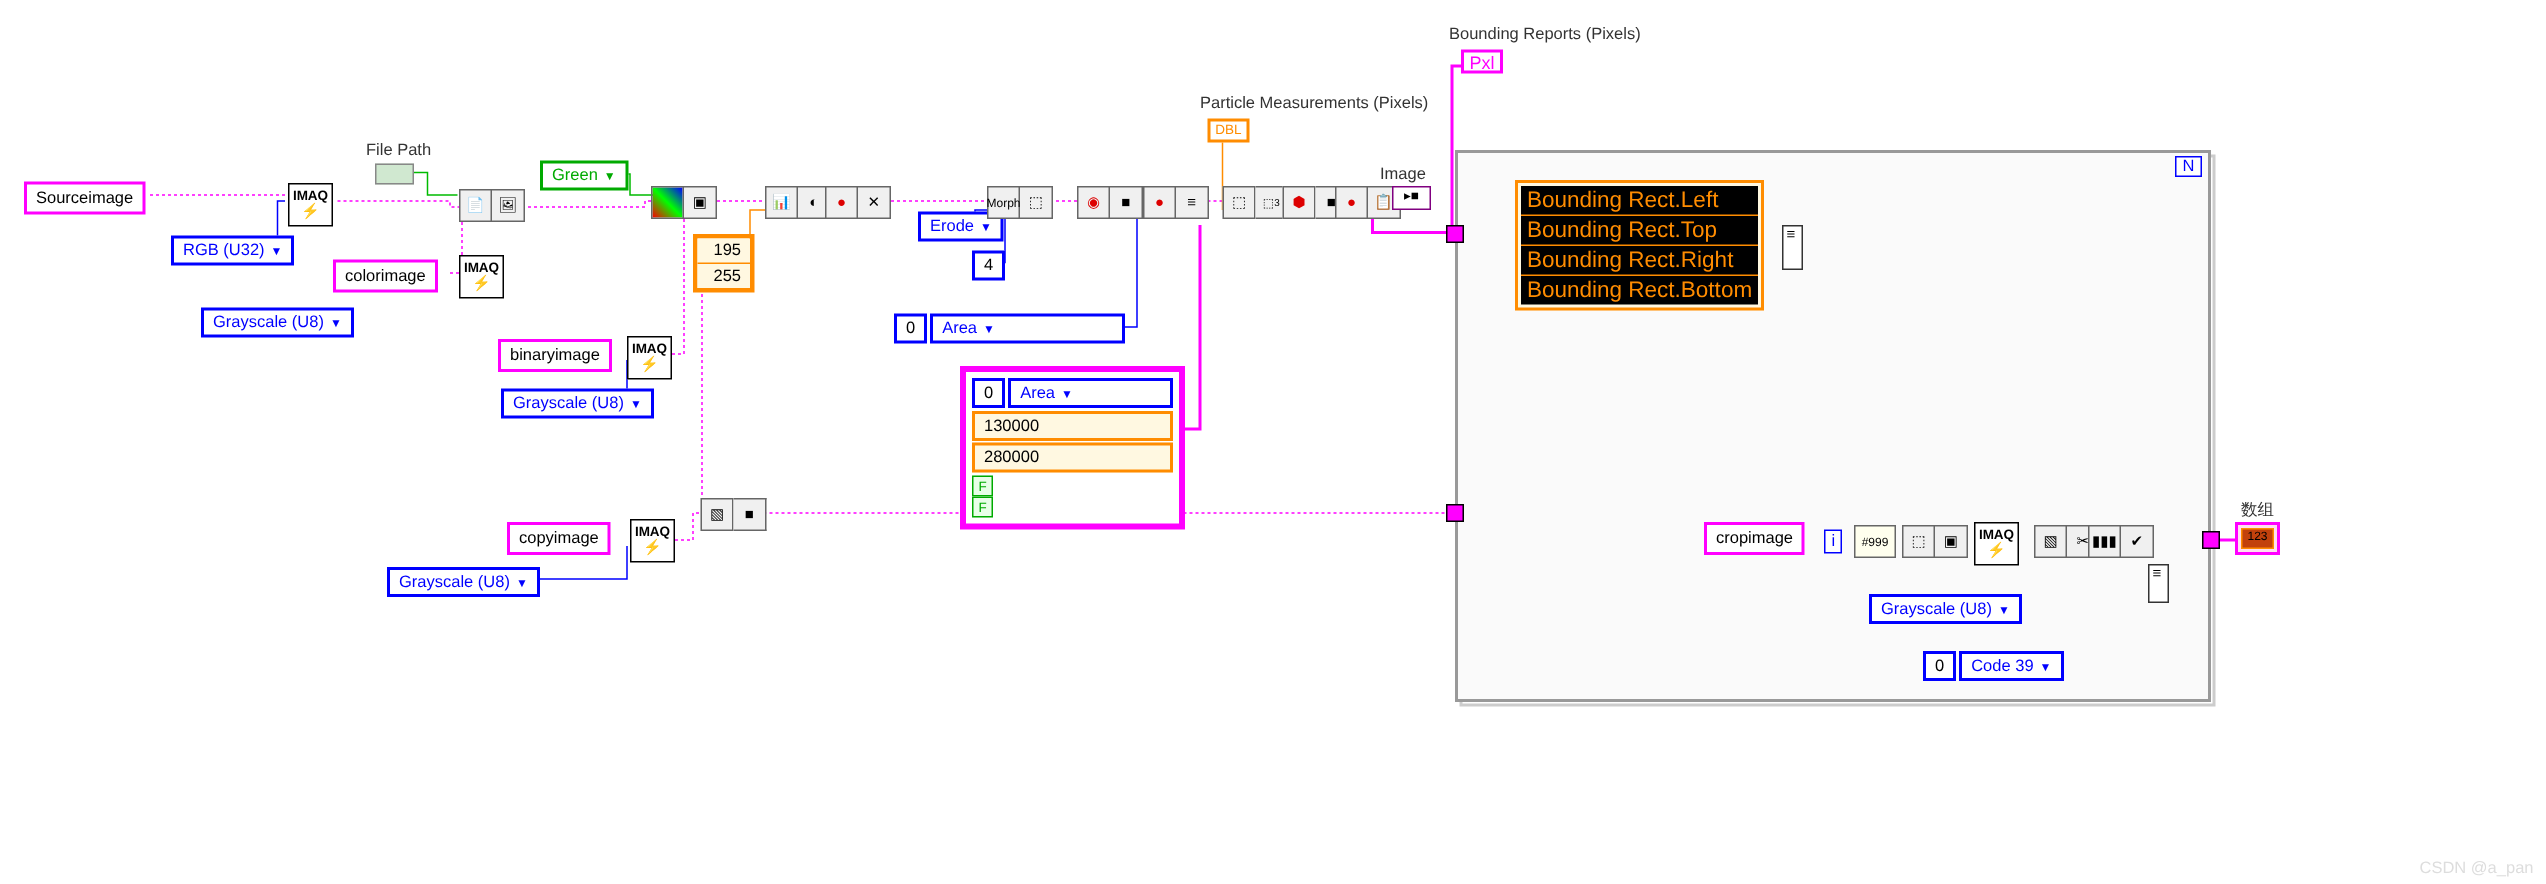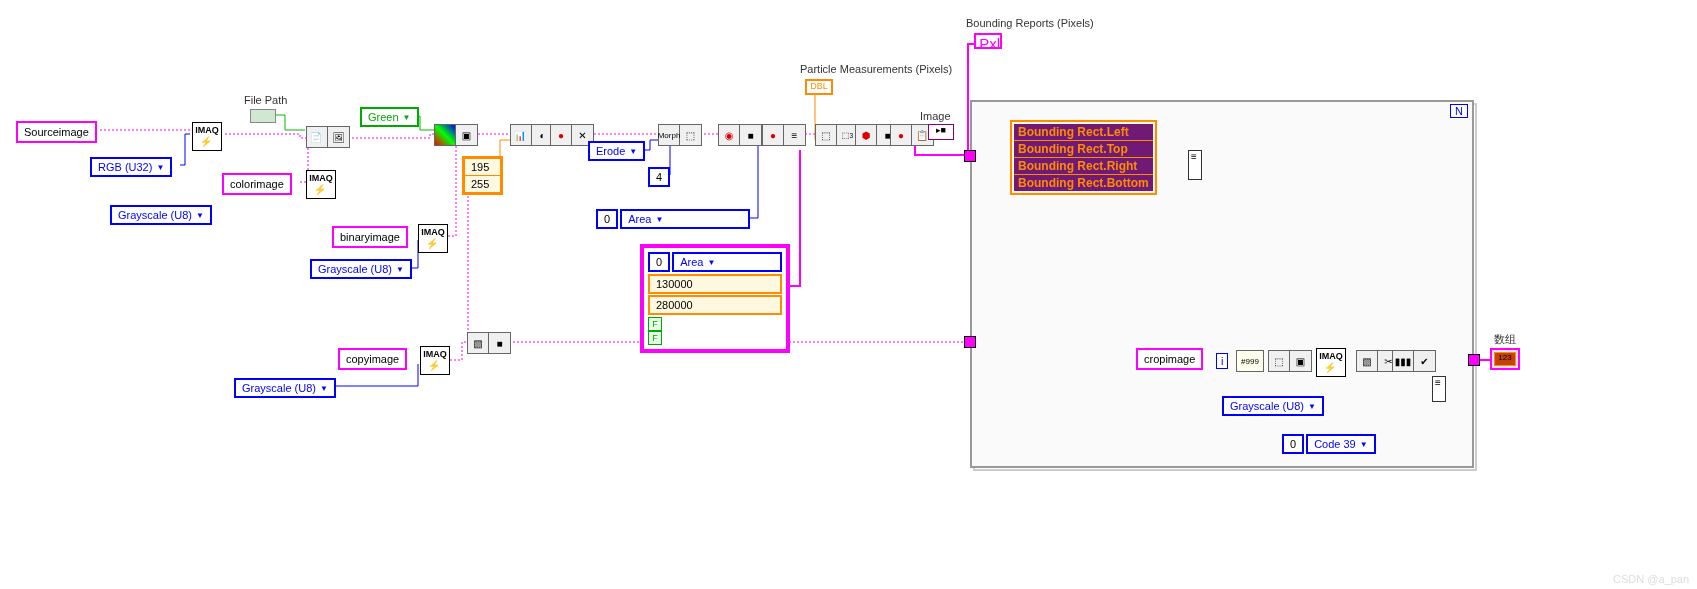--- a/index.html
+++ b/index.html
@@ -1,47 +1,47 @@
 <!DOCTYPE html>
 <html><head>
 <meta charset="utf-8">
 <style>
 * { box-sizing: border-box; margin: 0; padding: 0; }
 body { font-family: "Microsoft YaHei", Arial, sans-serif; font-size: 12px; background: #fff; width: 1697px; height: 589px; position: relative; }
 .canvas { position: relative; width: 100%; height: 100%; }
 .node { position: absolute; }
 .lbl-pink-thick { background: #fff; border: 2px solid #ff00ff; padding: 3px 6px; font-size: 11px; color: #000; font-weight: 400; }
-.lbl-blue { background: #fff; border: 2px solid #0000ff; padding: 2px 6px; font-size: 11px; color: #0000ff; display: inline-flex; align-items: center; gap: 4px; }
+.lbl-blue { background: #fff; border: 2px solid #0000ff; padding: 2px 6px; font-size: 11px; color: #0000ff; display: inline-flex; align-items: center; gap: 4px; margin-left: 24px; }
 .lbl-blue::after { content: "▼"; font-size: 8px; color: #0000ff; }
 .lbl-green { background: #fff; border: 2px solid #00aa00; padding: 2px 6px; font-size: 11px; color: #00aa00; display: inline-flex; align-items: center; gap: 4px; }
 .lbl-green::after { content: "▼"; font-size: 8px; color: #00aa00; }
 .txt { font-size: 11px; color: #333; }
 .imaq { background: #fff; border: 1px solid #000; font-size: 9px; font-weight: bold; padding: 3px 2px; width: 30px; text-align: center; line-height: 1; }
 .imaq .icon { display: block; font-size: 10px; margin-top: 2px; }
 .vi-icon { width: 22px; height: 22px; border: 1px solid #666; background: #f0f0f0; display: flex; align-items: center; justify-content: center; font-size: 10px; }
 .vi-pair { display: flex; }
 .vi-pair .vi-icon { border-left: none; }
 .vi-pair .vi-icon:first-child { border-left: 1px solid #666; }
 .num-box { border: 2px solid #ff8c00; background: #fff8e1; font-size: 11px; padding: 2px 6px; width: 35px; text-align: left; color: #000; }
 .num-box-blue { border: 2px solid #0000ff; background: #fff; font-size: 11px; padding: 2px 6px; color: #000; display: inline-flex; align-items: center; }
 .orange-stack { display: flex; flex-direction: column; border: 2px solid #ff8c00; }
-.orange-stack .num-box { border: none; border-bottom: 1px solid #ff8c00; }
+.orange-stack .num-box { border: none; border-bottom: 1px solid #ff8c00; text-align: right; }
 .orange-stack .num-box:last-child { border-bottom: none; }
 .cluster { border: 2px solid #ff8c00; background: #fff8e1; padding: 2px; }
-.cluster-row { font-size: 12px; color: #ff8c00; padding: 1px 4px; border-bottom: 1px solid #ff8c00; background: #701a75; white-space: nowrap; font-weight: bold; }
+.cluster-row { font-size: 15px; color: #ff8c00; padding: 1px 4px; border-bottom: 1px solid #ff8c00; background: #000000; white-space: nowrap; }
 .cluster-row:last-child { border-bottom: none; }
 .filter-box { border: 4px solid #ff00ff; background: #fff; padding: 4px; }
 .for-loop { position: absolute; border: 2px solid #999; background: #fafafa; }
 .for-loop::after { content: ""; position: absolute; right: -5px; bottom: -5px; width: 100%; height: 100%; border: 2px solid #ccc; z-index: -1; }
 .loop-n { position: absolute; top: 2px; right: 4px; border: 1px solid #0000ff; padding: 0 4px; font-size: 11px; color: #0000ff; background: #fff; }
 .tunnel { position: absolute; width: 12px; height: 12px; background: #ff8c00; border: 1px solid #000; }
 .tunnel-pink { background: #ff00ff; }
 .path-ctrl { background: #d0e8d0; border: 1px solid #888; width: 26px; height: 14px; }
 .ind-orange { background: #fff; border: 2px solid #ff8c00; width: 28px; height: 16px; font-size: 9px; color: #ff8c00; text-align: center; }
-.ind-pink { background: #fff; border: 2px solid #ff00ff; width: 28px; height: 16px; font-size: 15px; color: #ff00ff; text-align: right; }
+.ind-pink { background: #fff; border: 2px solid #ff00ff; width: 28px; height: 16px; font-size: 12px; color: #ff00ff; text-align: center; }
 .ind-purple { background: #fff; border: 1px solid #800080; width: 26px; height: 16px; font-size: 9px; text-align: center; }
 .small-f { border: 1px solid #00aa00; background: #e8ffe8; width: 14px; height: 14px; font-size: 9px; text-align: center; color: #00aa00; line-height: 12px; }
 .bundle { width: 14px; height: 30px; border: 1px solid #333; background: #fff; position: relative; }
 .bundle::before { content: "≡"; position: absolute; top: 0; left: 2px; font-size: 10px; }
 .watermark { position: absolute; right: 8px; bottom: 4px; color: #ddd; font-size: 11px; }
 svg { position: absolute; top: 0; left: 0; pointer-events: none; }
 </style>
 </head>
 <body>
 

